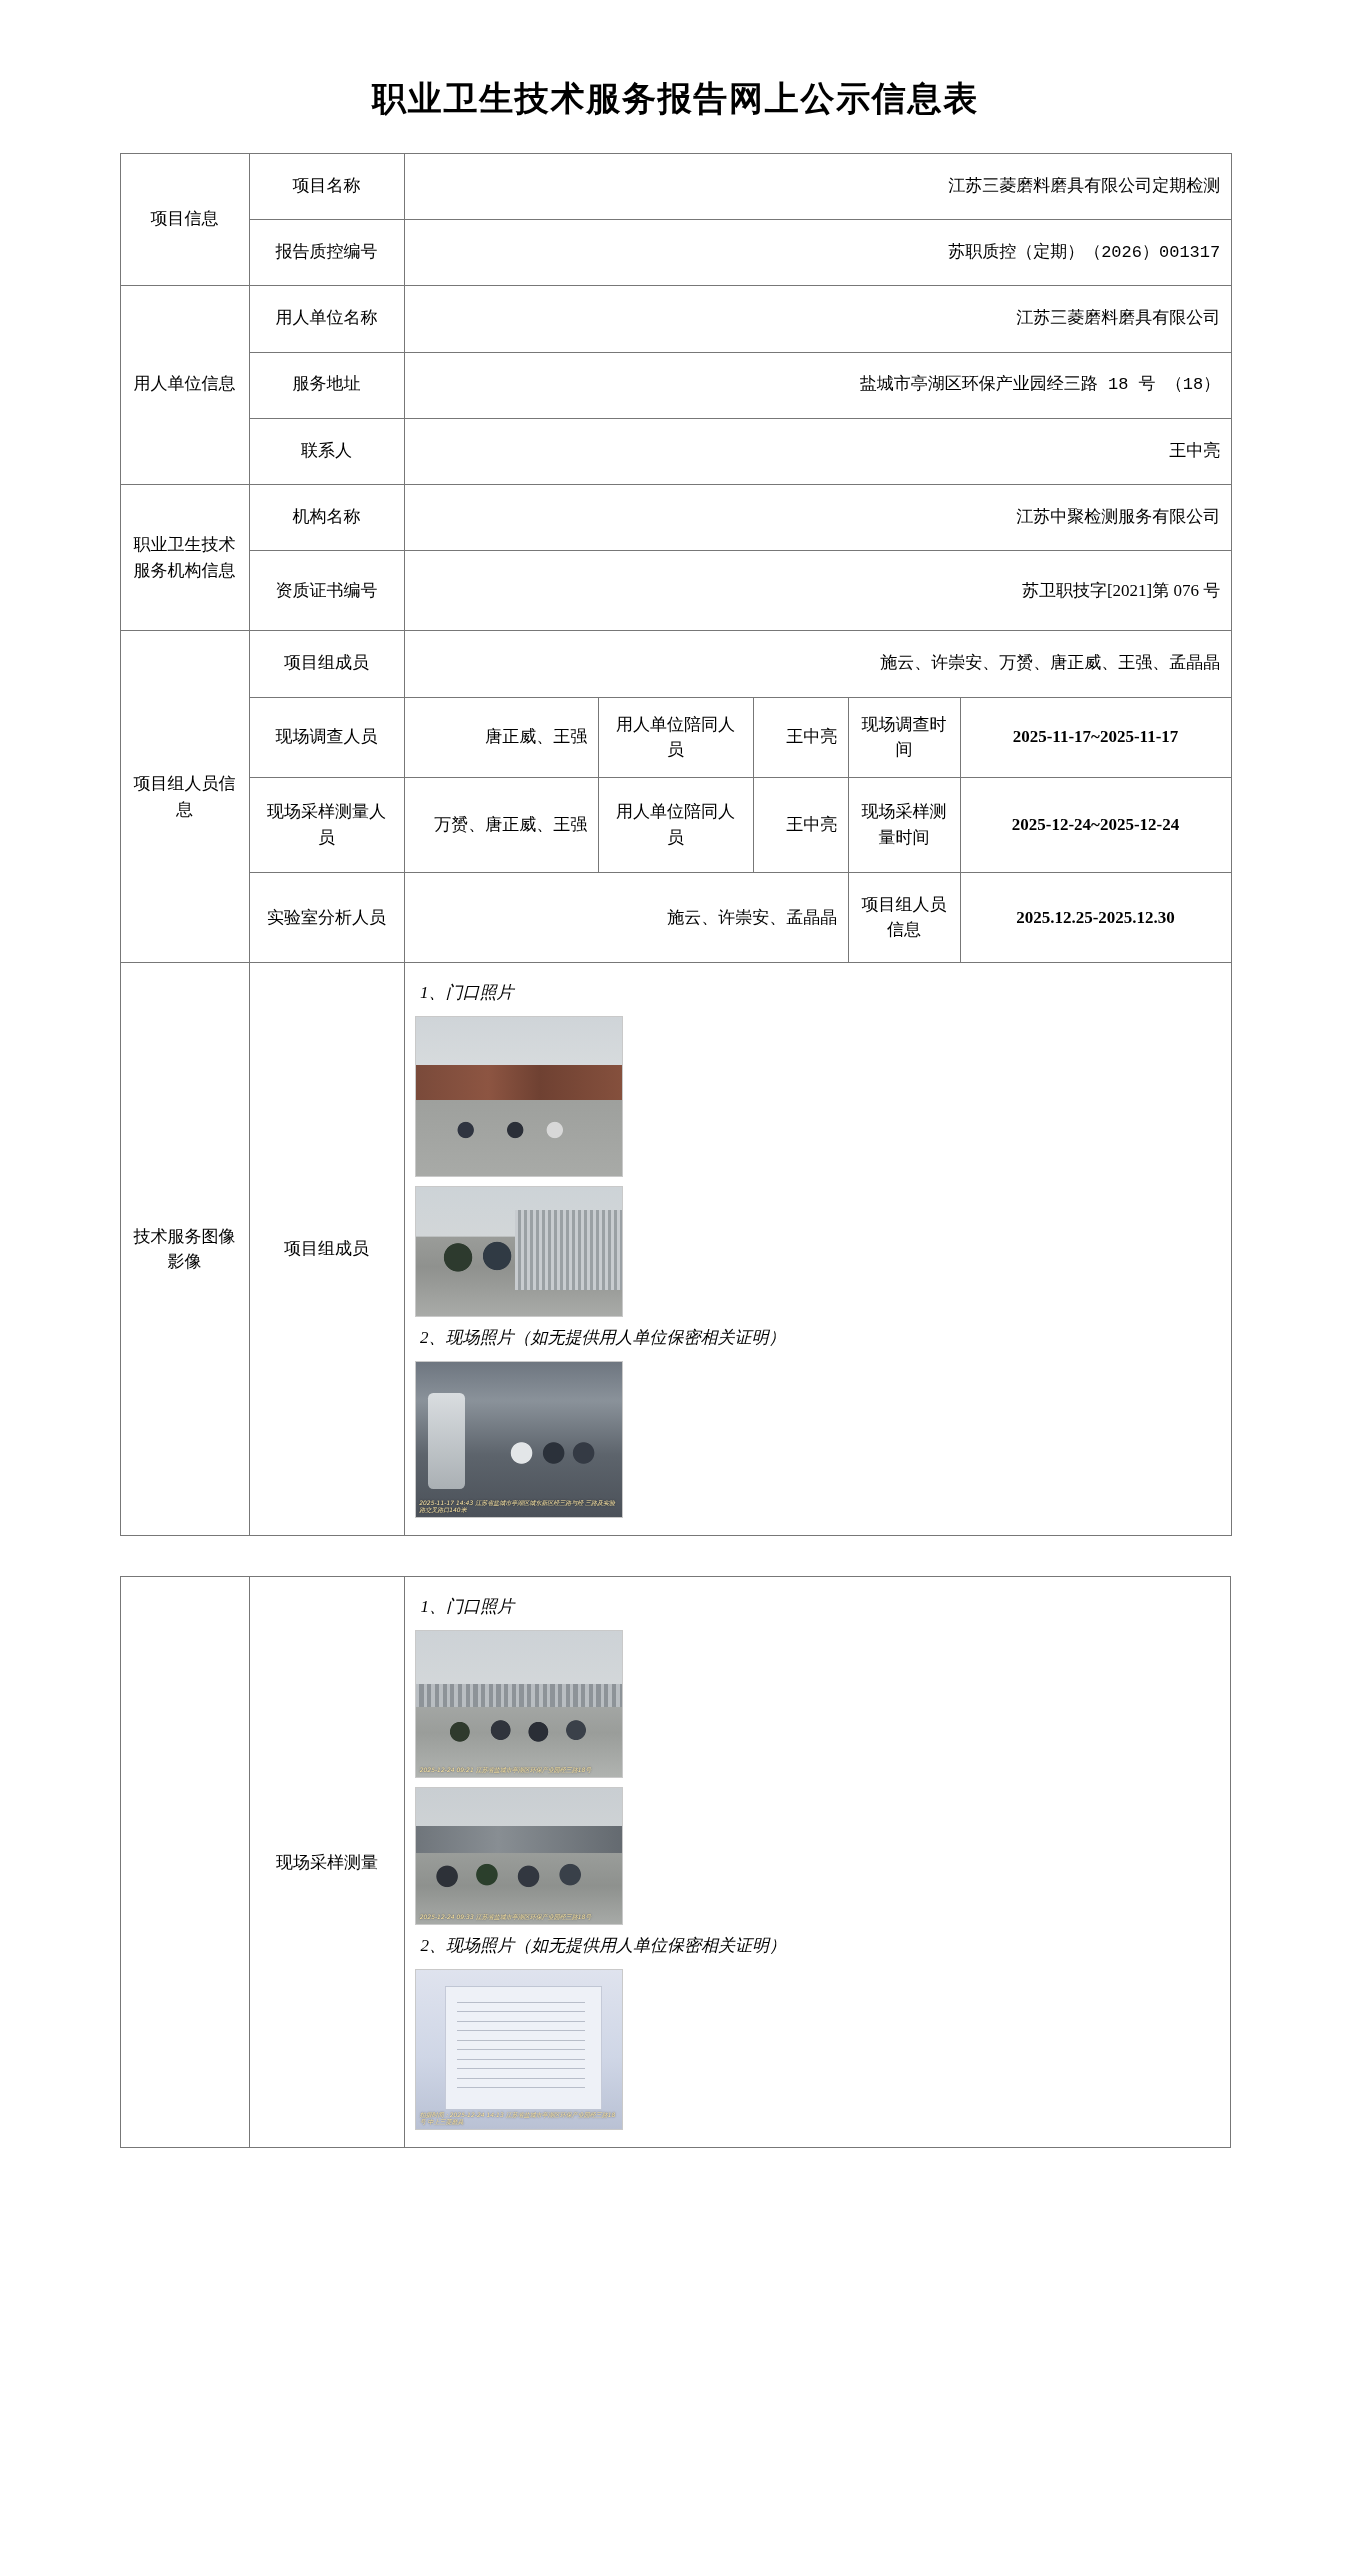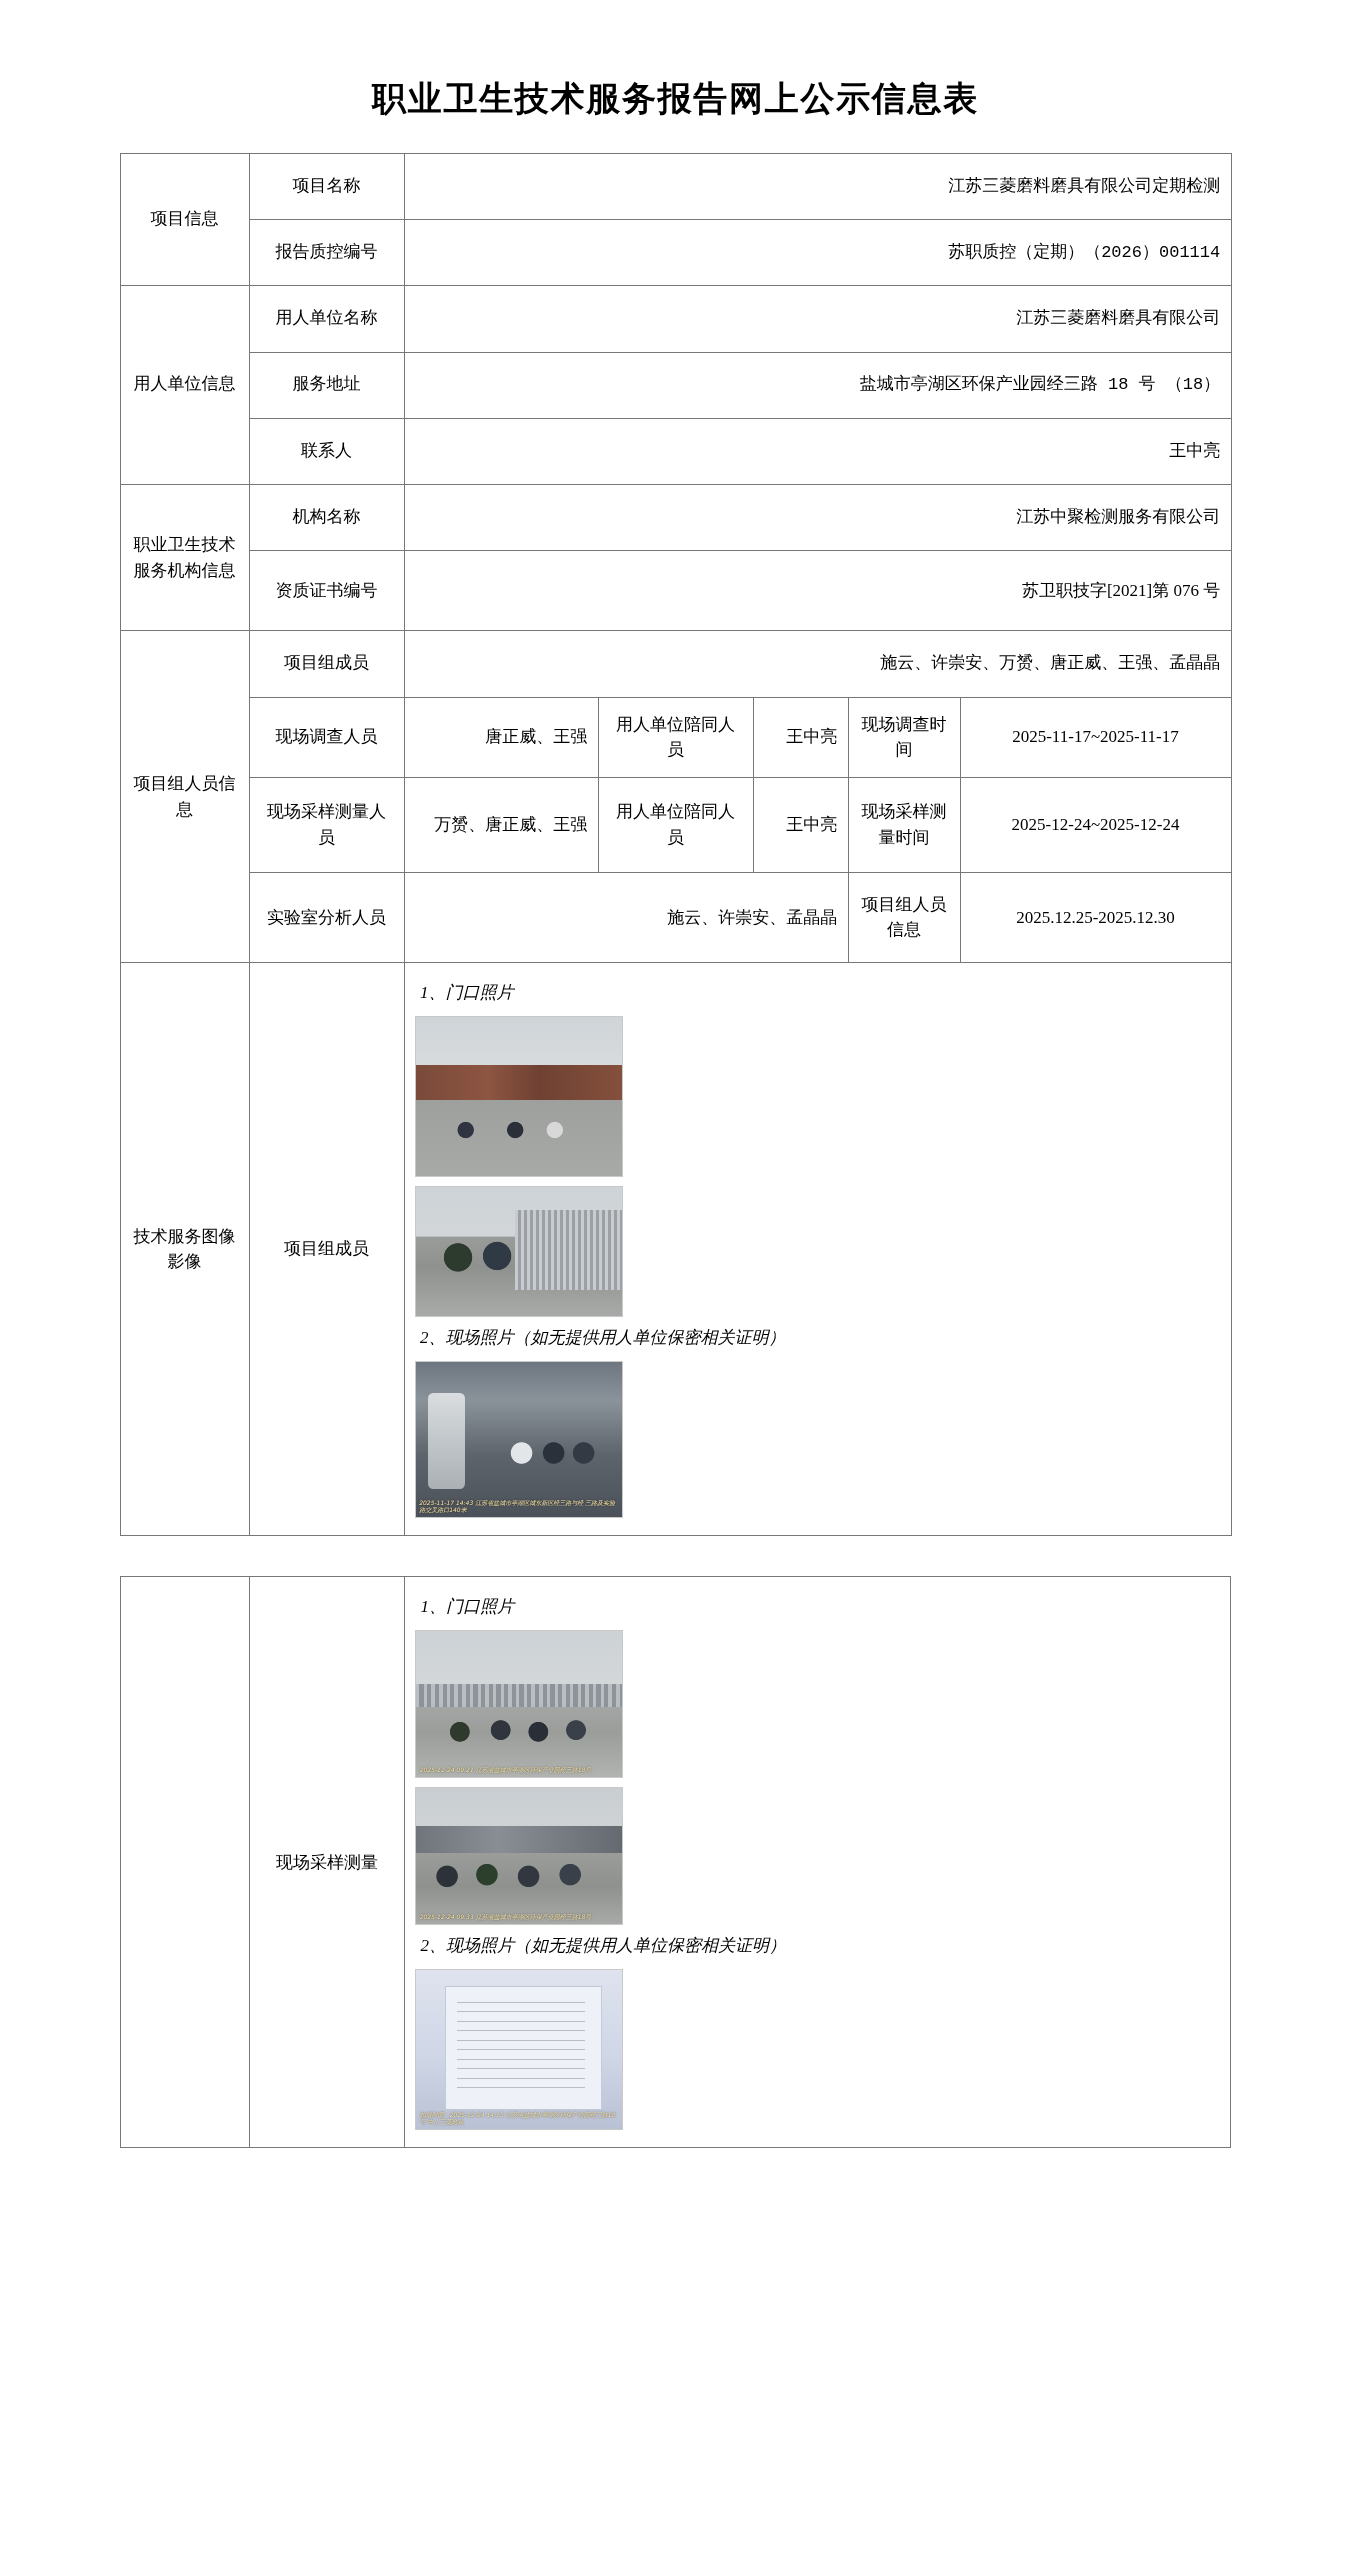--- a/index.html
+++ b/index.html
@@ -42,20 +42,21 @@
   }
   td.label-c {
     text-align: center;
   }
   td.val-l {
     text-align: right;
     padding-left: 13.8px;
   }
   td.val-c {
     text-align: center;
+    font-weight: bold;
   }
   .tall {
     height: 48px;
     font-family: Liberation Mono, monospace;
   }
   .img-cell {
     padding: 12px 15.5px 19px 15.5px;
     text-align: left;
     font-style: italic;
   }
@@ -233,21 +234,21 @@
     </colgroup>
     <tbody>
 
       <tr>
         <td class="label-c tall" rowspan="2">项目信息</td>
         <td class="label-c tall">项目名称</td>
         <td class="val-l tall" colspan="5">江苏三菱磨料磨具有限公司定期检测</td>
       </tr>
       <tr>
         <td class="label-c tall">报告质控编号</td>
-        <td class="val-l tall" colspan="5">苏职质控（定期）（2026）001114</td>
+        <td class="val-l tall" colspan="5">苏职质控（定期）（2026）001317</td>
       </tr>
 
       <tr>
         <td class="label-c tall" rowspan="3">用人单位信息</td>
         <td class="label-c tall">用人单位名称</td>
         <td class="val-l tall" colspan="5">江苏三菱磨料磨具有限公司</td>
       </tr>
       <tr>
         <td class="label-c tall">服务地址</td>
         <td class="val-l tall" colspan="5">盐城市亭湖区环保产业园经三路 18 号 （18）</td>

